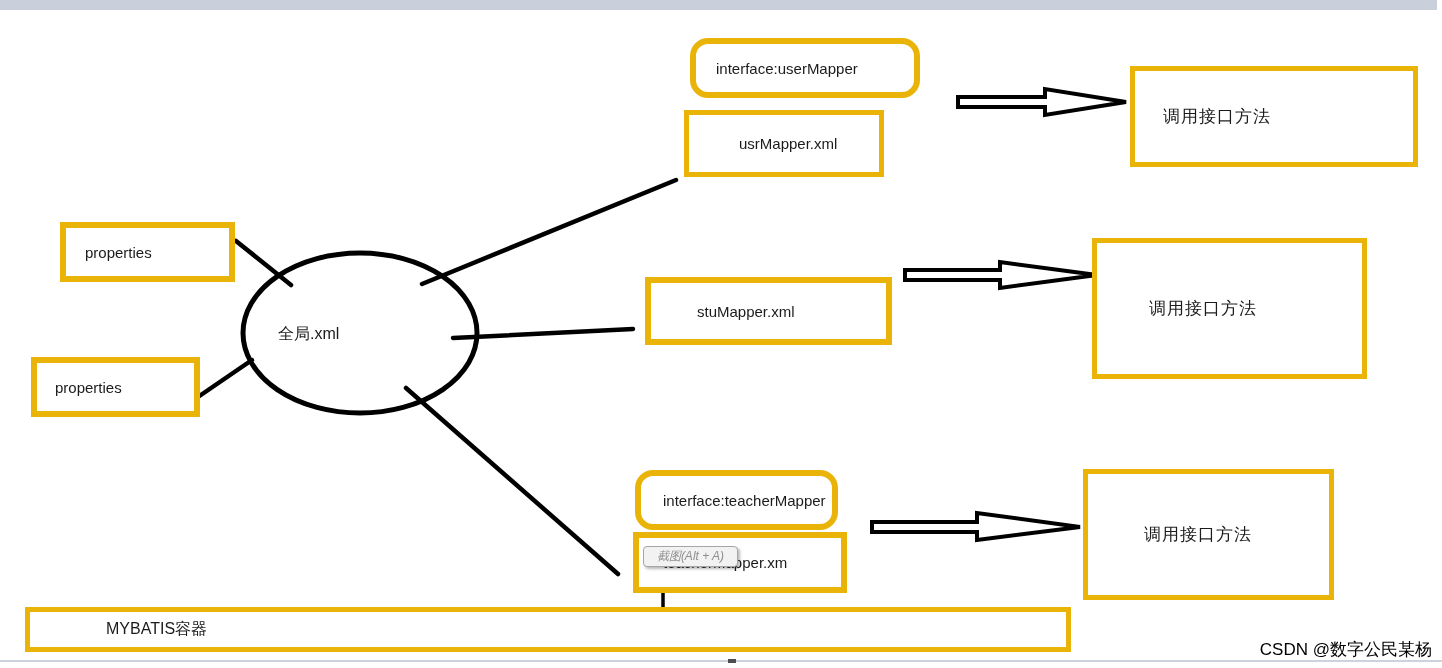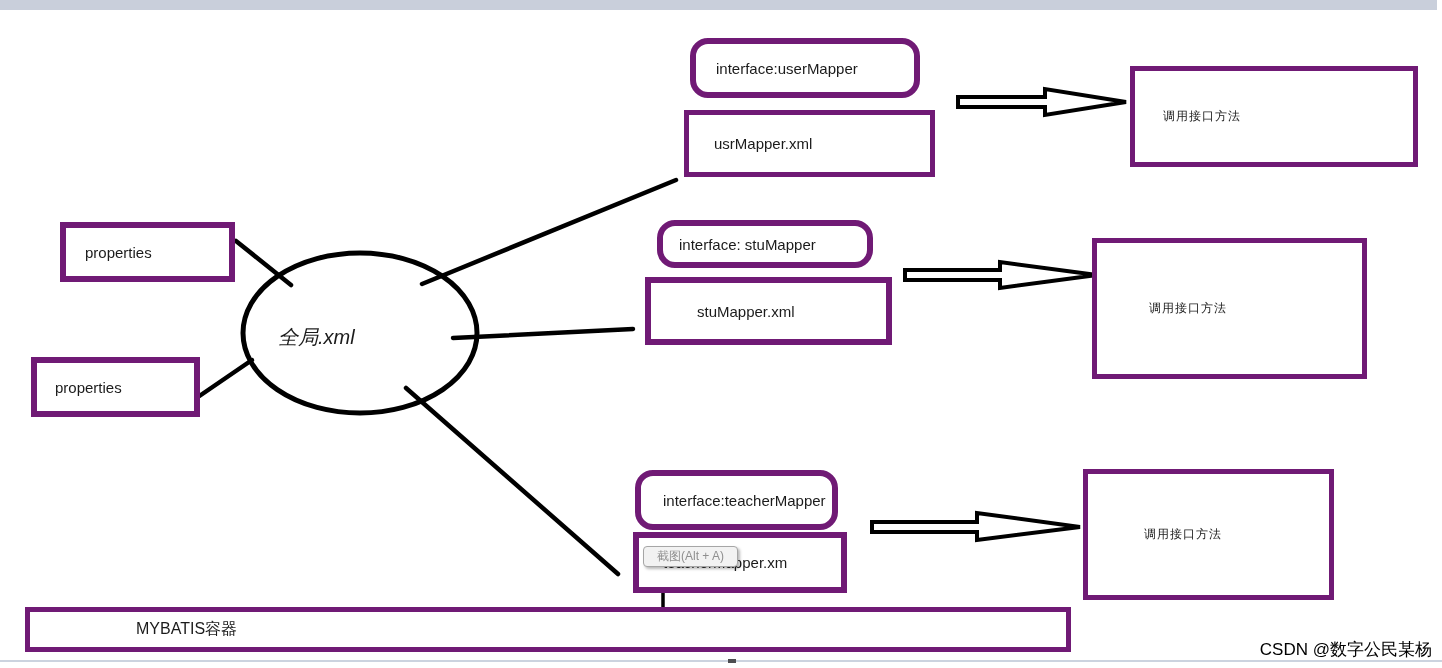--- a/index.html
+++ b/index.html
@@ -15,66 +15,66 @@
   #topbar {
     position: absolute; left: 0; top: 0; width: 1437px; height: 10px;
     background: #c9cfdb;
   }
   #shapes-svg { position: absolute; left: 0; top: 0; z-index: 1; }
 
   .box {
     position: absolute;
     box-sizing: border-box;
     background: #ffffff;
-    border: 5px solid #701a75;
+    border: 5px solid #eab308;
     display: flex;
     align-items: center;
     z-index: 2;
     font-size: 15px;
     white-space: nowrap;
     text-align: center;
   }
   .roundbox {
     border-width: 6px;
     border-radius: 18px;
     overflow: visible;
   }
-  .cjk { font-size: 12px; letter-spacing: 1px; }
+  .cjk { font-size: 17px; letter-spacing: 1px; }
 
   #iface-user  { left: 690px; top: 38px;  width: 230px; height: 60px; padding-left: 20px; }
-  #xml-user    { left: 684px; top: 110px; width: 251px; height: 67px; padding-left: 25px; }
+  #xml-user    { left: 684px; top: 110px; width: 200px; height: 67px; padding-left: 50px; }
   #iface-stu   { left: 657px; top: 220px; width: 216px; height: 48px; padding-left: 16px; }
   #xml-stu     { left: 645px; top: 277px; width: 247px; height: 68px; padding-left: 46px; border-width: 6px; }
   #iface-teacher { left: 635px; top: 470px; width: 203px; height: 60px; padding-left: 22px; }
   #xml-teacher { left: 633px; top: 532px; width: 214px; height: 61px; padding-left: 24px; border-width: 6px; }
 
   #call-1 { left: 1130px; top: 66px;  width: 288px; height: 101px; padding-left: 28px; }
   #call-2 { left: 1092px; top: 238px; width: 275px; height: 141px; padding-left: 52px; }
   #call-3 { left: 1083px; top: 469px; width: 251px; height: 131px; padding-left: 56px; }
 
   #props-top    { left: 60px; top: 222px; width: 175px; height: 60px; padding-left: 19px; border-width: 6px; }
   #props-bottom { left: 31px; top: 357px; width: 169px; height: 60px; padding-left: 18px; border-width: 6px; }
 
-  #mybatis { left: 25px; top: 607px; width: 1046px; height: 45px; padding-left: 106px; font-size: 16px; }
+  #mybatis { left: 25px; top: 607px; width: 1046px; height: 45px; padding-left: 76px; font-size: 16px; }
 
   #global-label {
     position: absolute; left: 278px; top: 324px; z-index: 2;
-    font-size: 20px; white-space: nowrap; font-style: italic;
+    font-size: 16px; white-space: nowrap;
   }
 
   #tooltip {
     position: absolute; left: 643px; top: 546px; width: 95px; height: 21px;
     box-sizing: border-box;
     background: #f2f2f2;
     border: 1px solid #a6a6a6;
     border-radius: 4px;
     box-shadow: 2px 2px 3px rgba(0,0,0,0.28);
     display: flex; align-items: center; justify-content: center;
     font-size: 12px; color: #8f8f8f;
-    z-index: 5; white-space: nowrap;
+    z-index: 5; white-space: nowrap; font-style: italic;
   }
 
   #watermark {
     position: absolute; right: 10px; top: 638px; z-index: 3;
     font-size: 17px; color: #000000; white-space: nowrap;
     text-shadow: 1px 1px 0 #ffffff;
   }
 
   #bottom-rule {
     position: absolute; left: 0; top: 660px; width: 1442px; height: 2px;
@@ -120,23 +120,20 @@
   <div class="box roundbox" id="iface-user">
     <span>interface:userMapper</span>
   </div>
   <div class="box" id="xml-user">
     <span>usrMapper.xml</span>
   </div>
   <div class="box cjk" id="call-1">
     <span>调用接口方法</span>
   </div>
 
-  <div class="box roundbox" id="iface-stu">
-    <span>interface: stuMapper</span>
-  </div>
   <div class="box" id="xml-stu">
     <span>stuMapper.xml</span>
   </div>
   <div class="box cjk" id="call-2">
     <span>调用接口方法</span>
   </div>
 
   <div class="box roundbox" id="iface-teacher">
     <span>interface:teacherMapper</span>
   </div>

